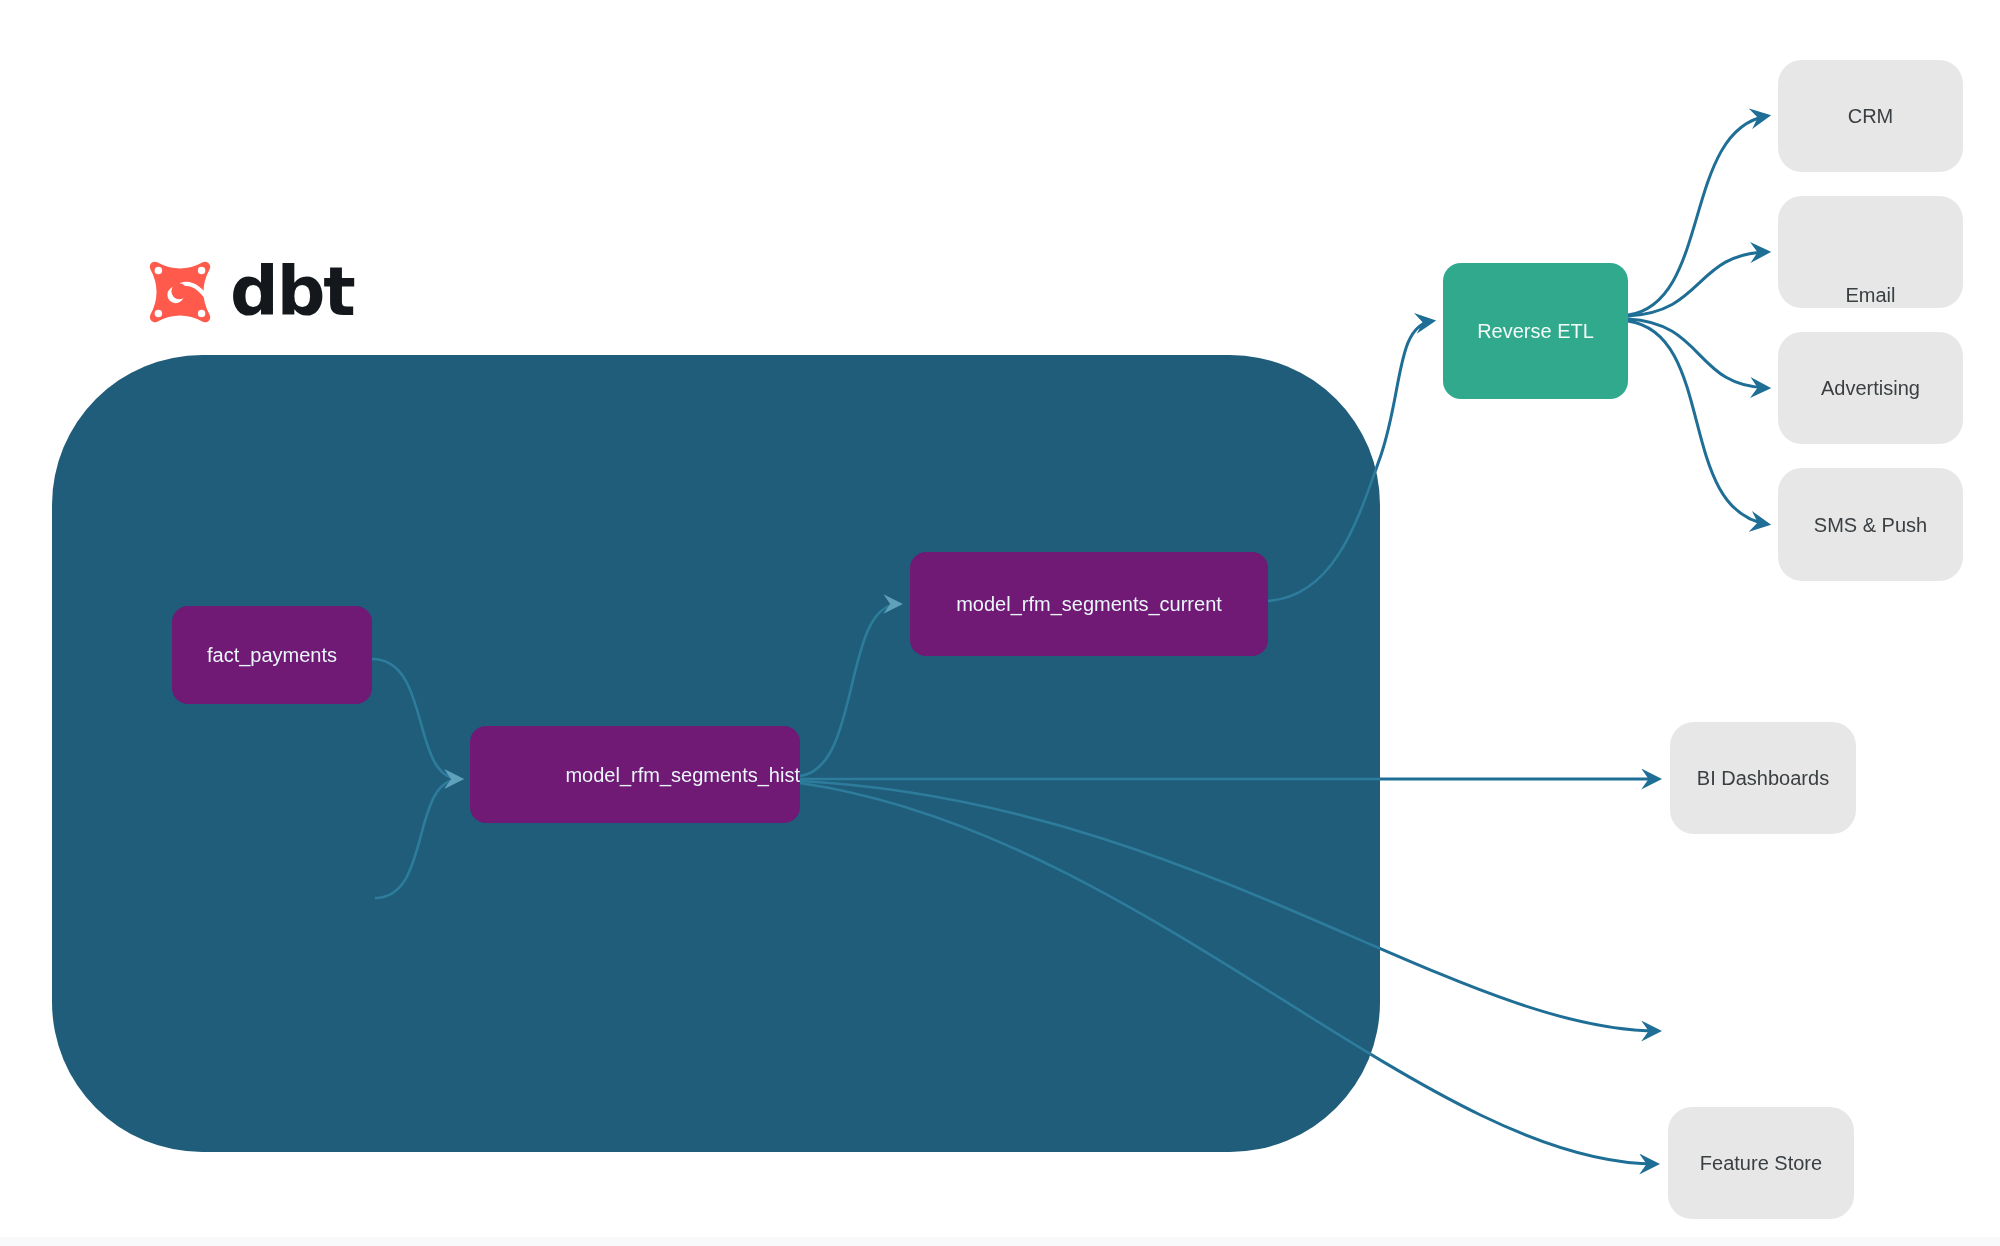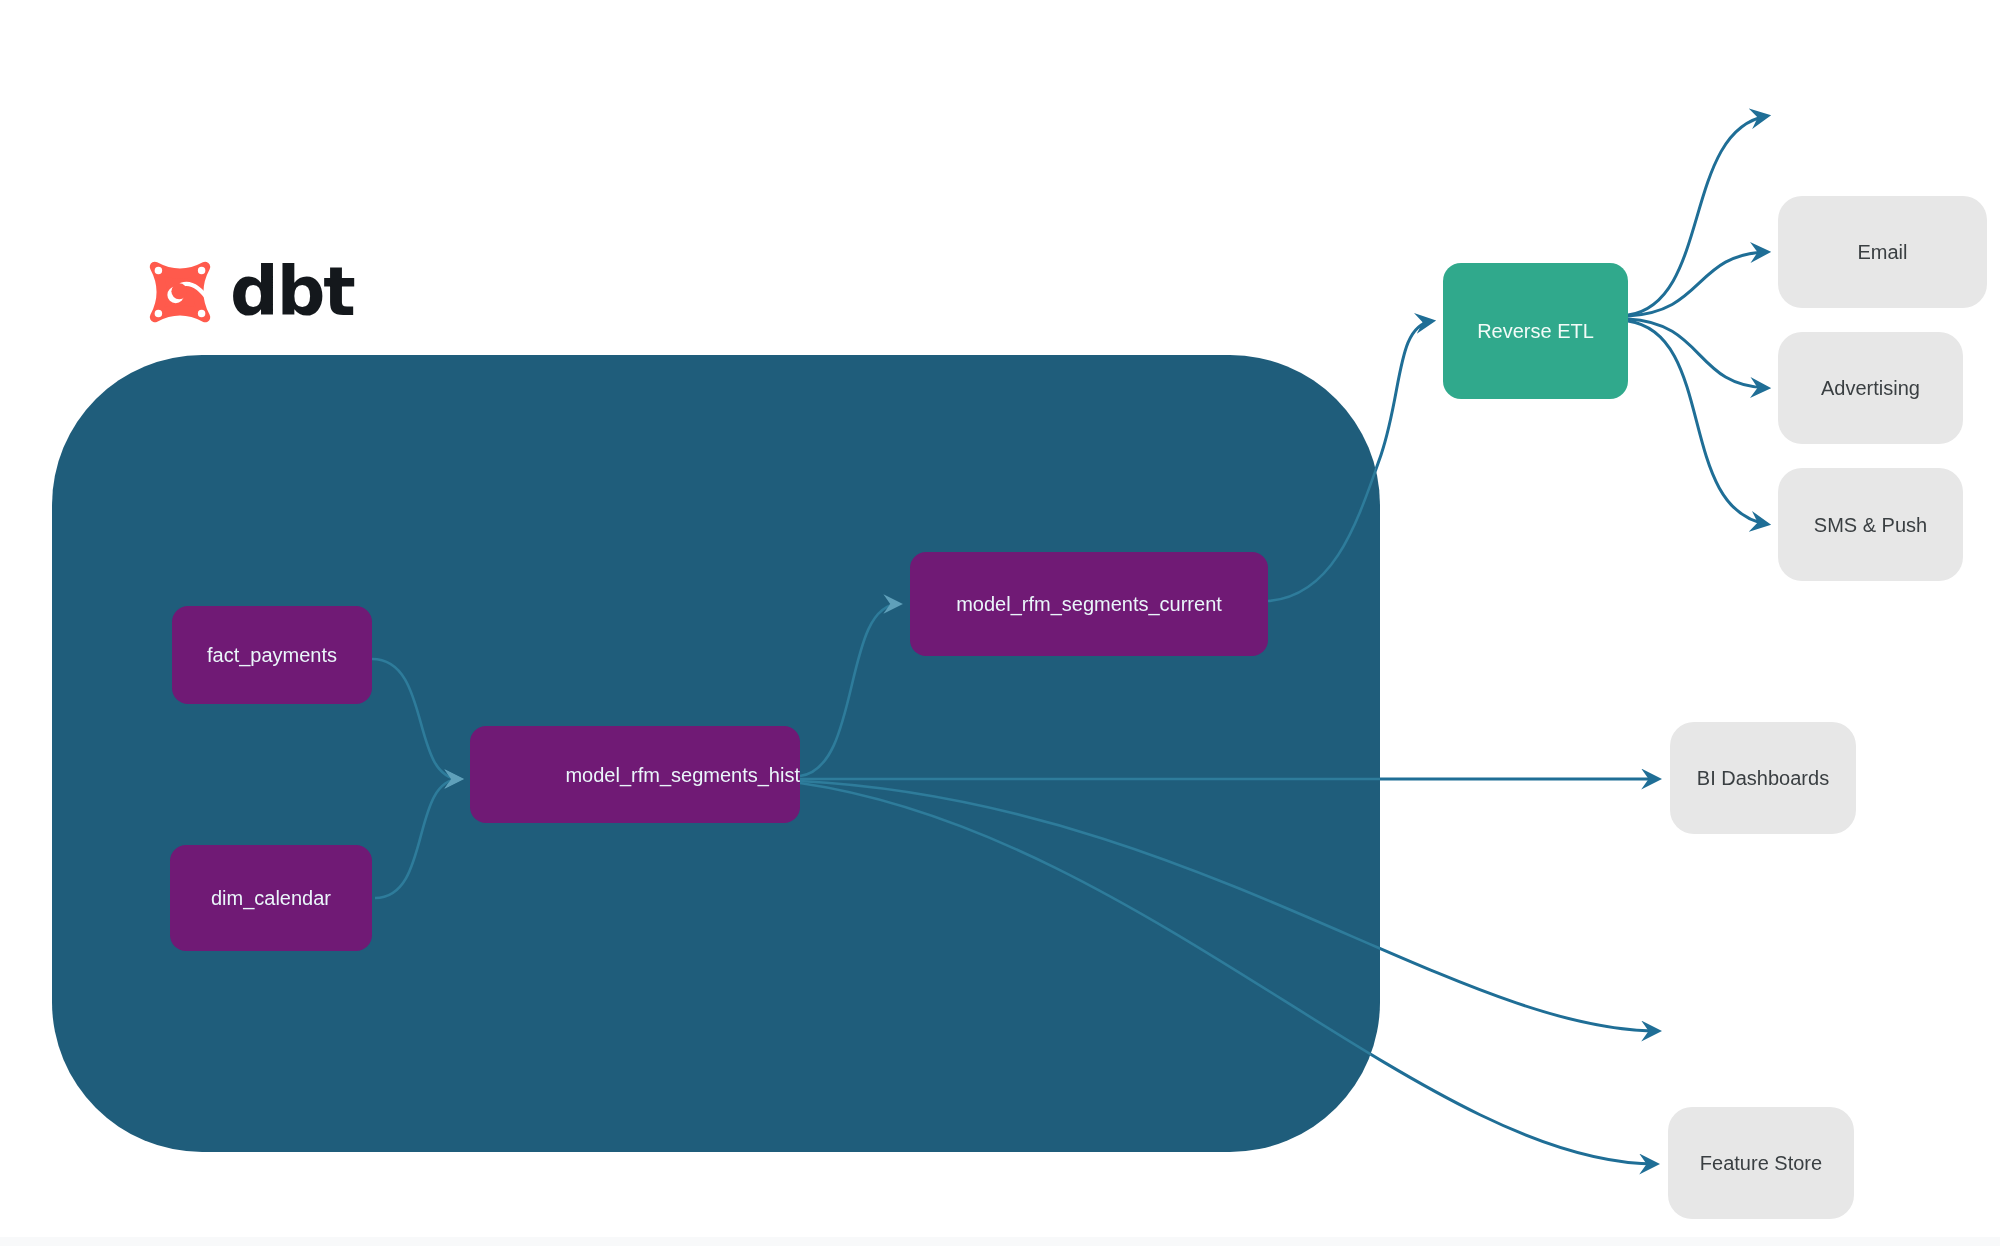--- a/index.html
+++ b/index.html
@@ -114,38 +114,38 @@
       <use href="#p-hist-bi" marker-end="url(#ah-d)"></use>
       <use href="#p-hist-ds" marker-end="url(#ah-d)"></use>
       <use href="#p-hist-fs" marker-end="url(#ah-d)"></use>
     </g>
   </svg>
 
   <div class="node" style="left:172px;top:606px;width:200px;height:98px;">
     <span>fact_payments</span>
   </div>
 
-  <div class="node" style="left:170px;top:845px;width:202px;height:106px;">
-    <span>dim_calendar</span>
-  </div>
 
   <div class="node" style="left:470px;top:726px;width:330px;height:97px;justify-content:flex-end;">
     <span>model_rfm_segments_hist</span>
   </div>
 
   <div class="node" style="left:910px;top:552px;width:358px;height:104px;">
     <span>model_rfm_segments_current</span>
   </div>
 
   <div class="node green" style="left:1443px;top:263px;width:185px;height:136px;">
     <span>Reverse ETL</span>
   </div>
 
+  <div class="node gray" style="left:1778px;top:60px;width:185px;height:112px;">
+    <span>CRM</span>
+  </div>
 
-  <div class="node gray" style="left:1778px;top:196px;width:209px;height:112px;">
+  <div class="node gray" style="left:1778px;top:196px;width:185px;height:112px;align-items:flex-end;">
     <span>Email</span>
   </div>
 
   <div class="node gray" style="left:1778px;top:332px;width:185px;height:112px;">
     <span>Advertising</span>
   </div>
 
   <div class="node gray" style="left:1778px;top:468px;width:185px;height:113px;">
     <span>SMS &amp; Push</span>
   </div>

